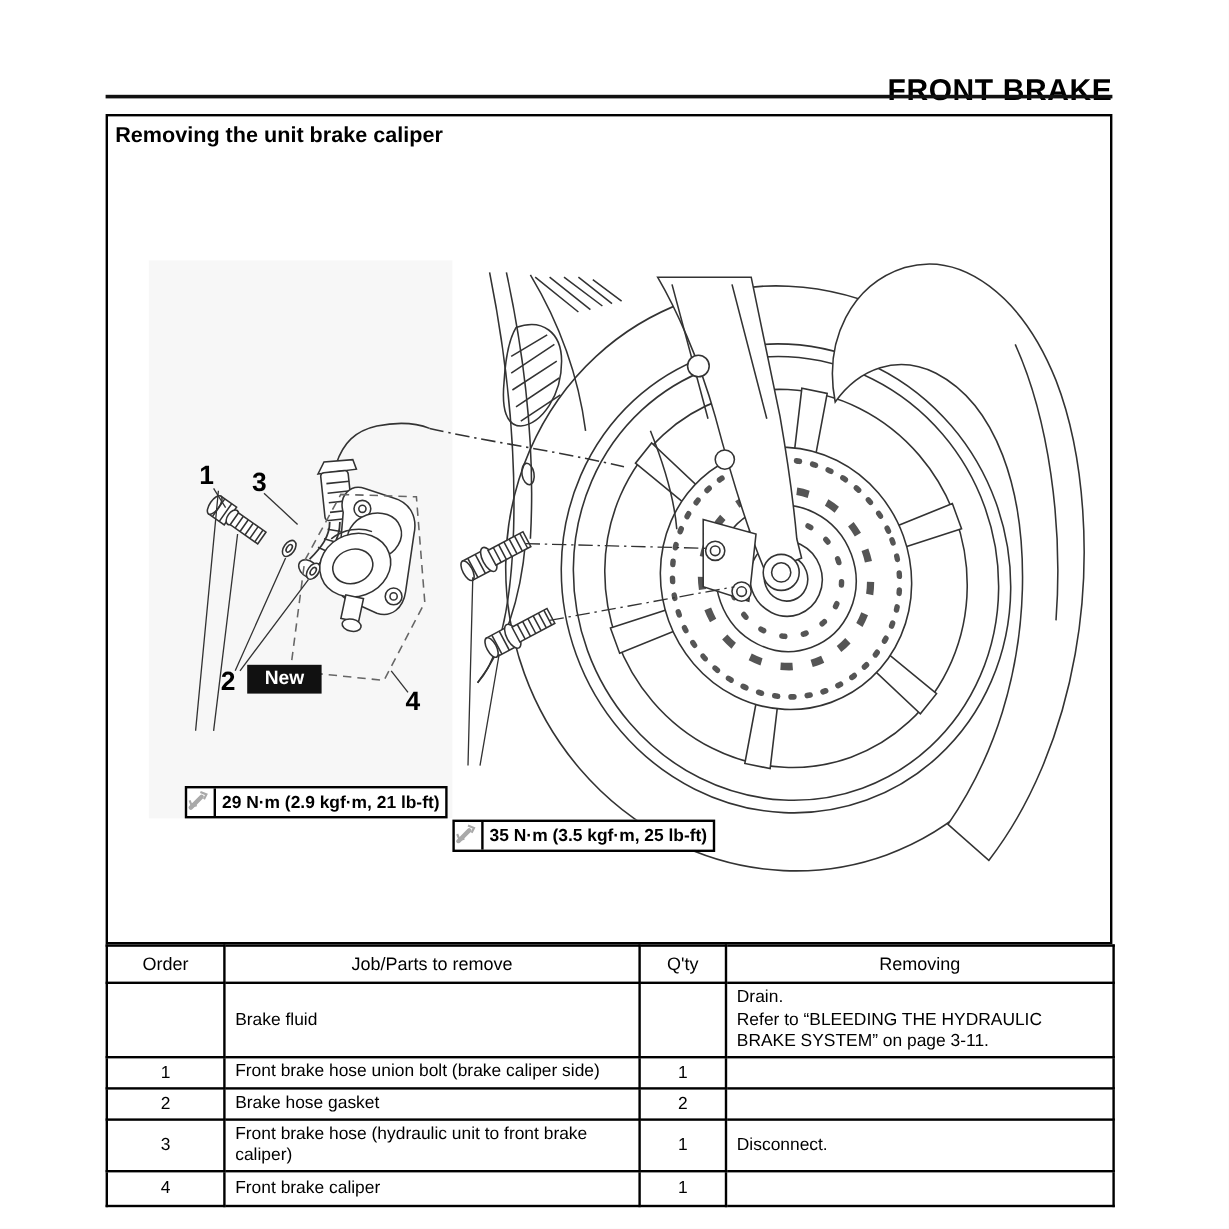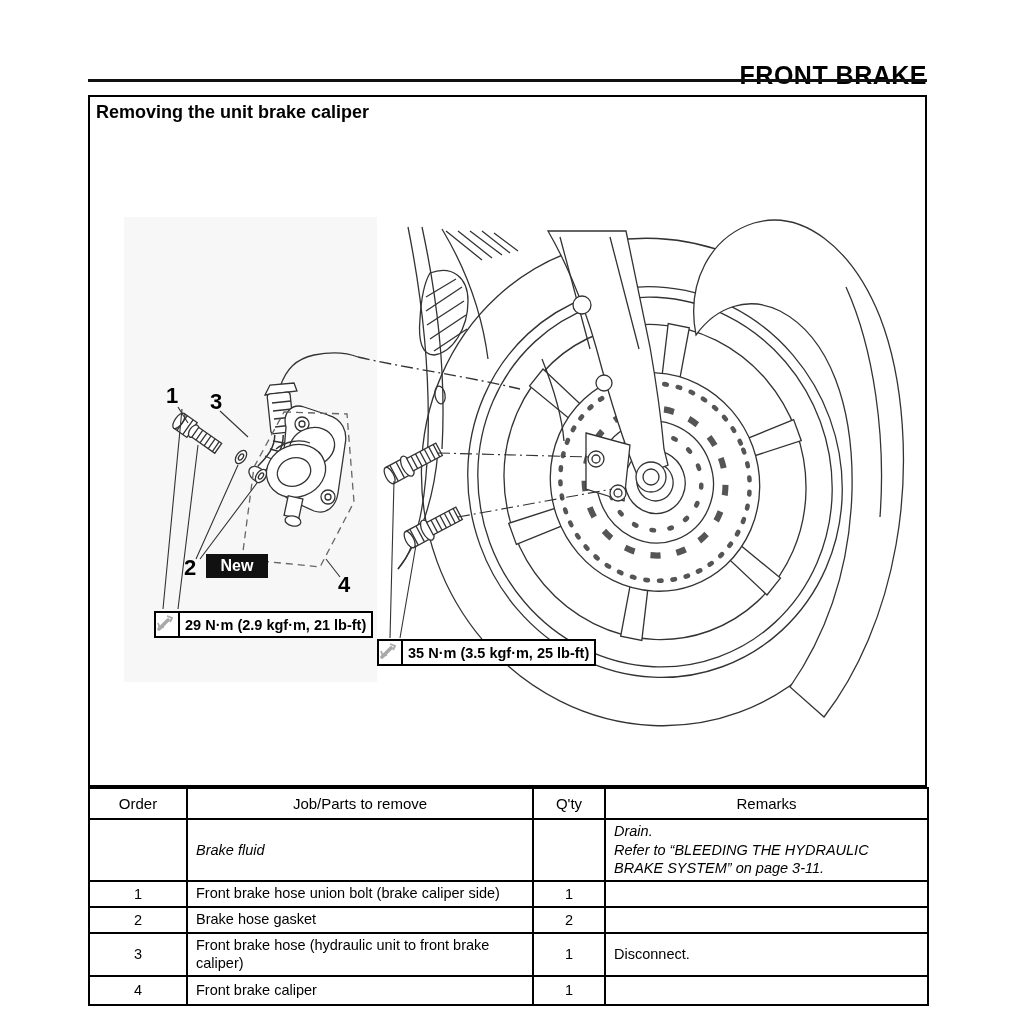--- a/index.html
+++ b/index.html
@@ -27,21 +27,21 @@
   .callout {
     position:absolute; font-size:22px; font-weight:bold; line-height:1;
   }
   .new-badge {
     position:absolute; left:116px; top:457px; width:62px; height:24px;
     background:#111; color:#fff; font-size:16px; font-weight:bold;
     display:flex; align-items:center; justify-content:center;
   }
   .torque {
     position:absolute; display:flex; align-items:stretch;
-    border:2px solid #000; background:#fff; height:27px;
+    border:2px solid #000; background:#fff; height:27px;margin-top:44px;
   }
   .torque .t-icon {
     width:24px; display:flex; align-items:center; justify-content:center;
     border-right:2px solid #000;
   }
   .torque .t-text {
     font-size:14.5px; font-weight:bold; padding:0 5px;
     display:flex; align-items:center; white-space:nowrap;
   }
   .torque-1 { left:64px; top:514px; }
@@ -52,21 +52,21 @@
     border-collapse:collapse; table-layout:fixed;
     font-size:14.5px;
   }
   .parts-table th, .parts-table td {
     border:2px solid #000; vertical-align:middle;
   }
   .parts-table th { font-size:15px; font-weight:normal; text-align:center; height:31px; }
   .td-c { text-align:center; }
   .td-l { text-align:left; padding:2px 8px; line-height:1.28; }
   .remarks-cell { white-space:pre-line; }
-  .row-fluid td { height:59px;font-style:italic; }
+  .row-fluid td { height:59px; }
   .row-s td { height:26px; }
   .row-m td { height:43px; }
   .row-e td { height:29px; }
 </style>
 </head>
 <body>
 
 <div class="page">
 
   <div class="page-title">FRONT BRAKE</div>
@@ -271,21 +271,21 @@
         <col style="width:98px">
         <col style="width:346px">
         <col style="width:72px">
         <col style="width:323px">
       </colgroup>
     <tbody>
         <tr>
       <th>Order</th>
       <th>Job/Parts to remove</th>
       <th>Q'ty</th>
-      <th>Remarks</th>
+      <th>Removing</th>
     </tr>
     <tr class="row-fluid">
       <td class="td-c"></td>
       <td class="td-l">Brake fluid</td>
       <td class="td-c"></td>
       <td class="td-l remarks-cell">Drain.
 Refer to “BLEEDING THE HYDRAULIC BRAKE SYSTEM” on page 3-11.</td>
     </tr>
     <tr class="row-s">
       <td class="td-c">1</td>

